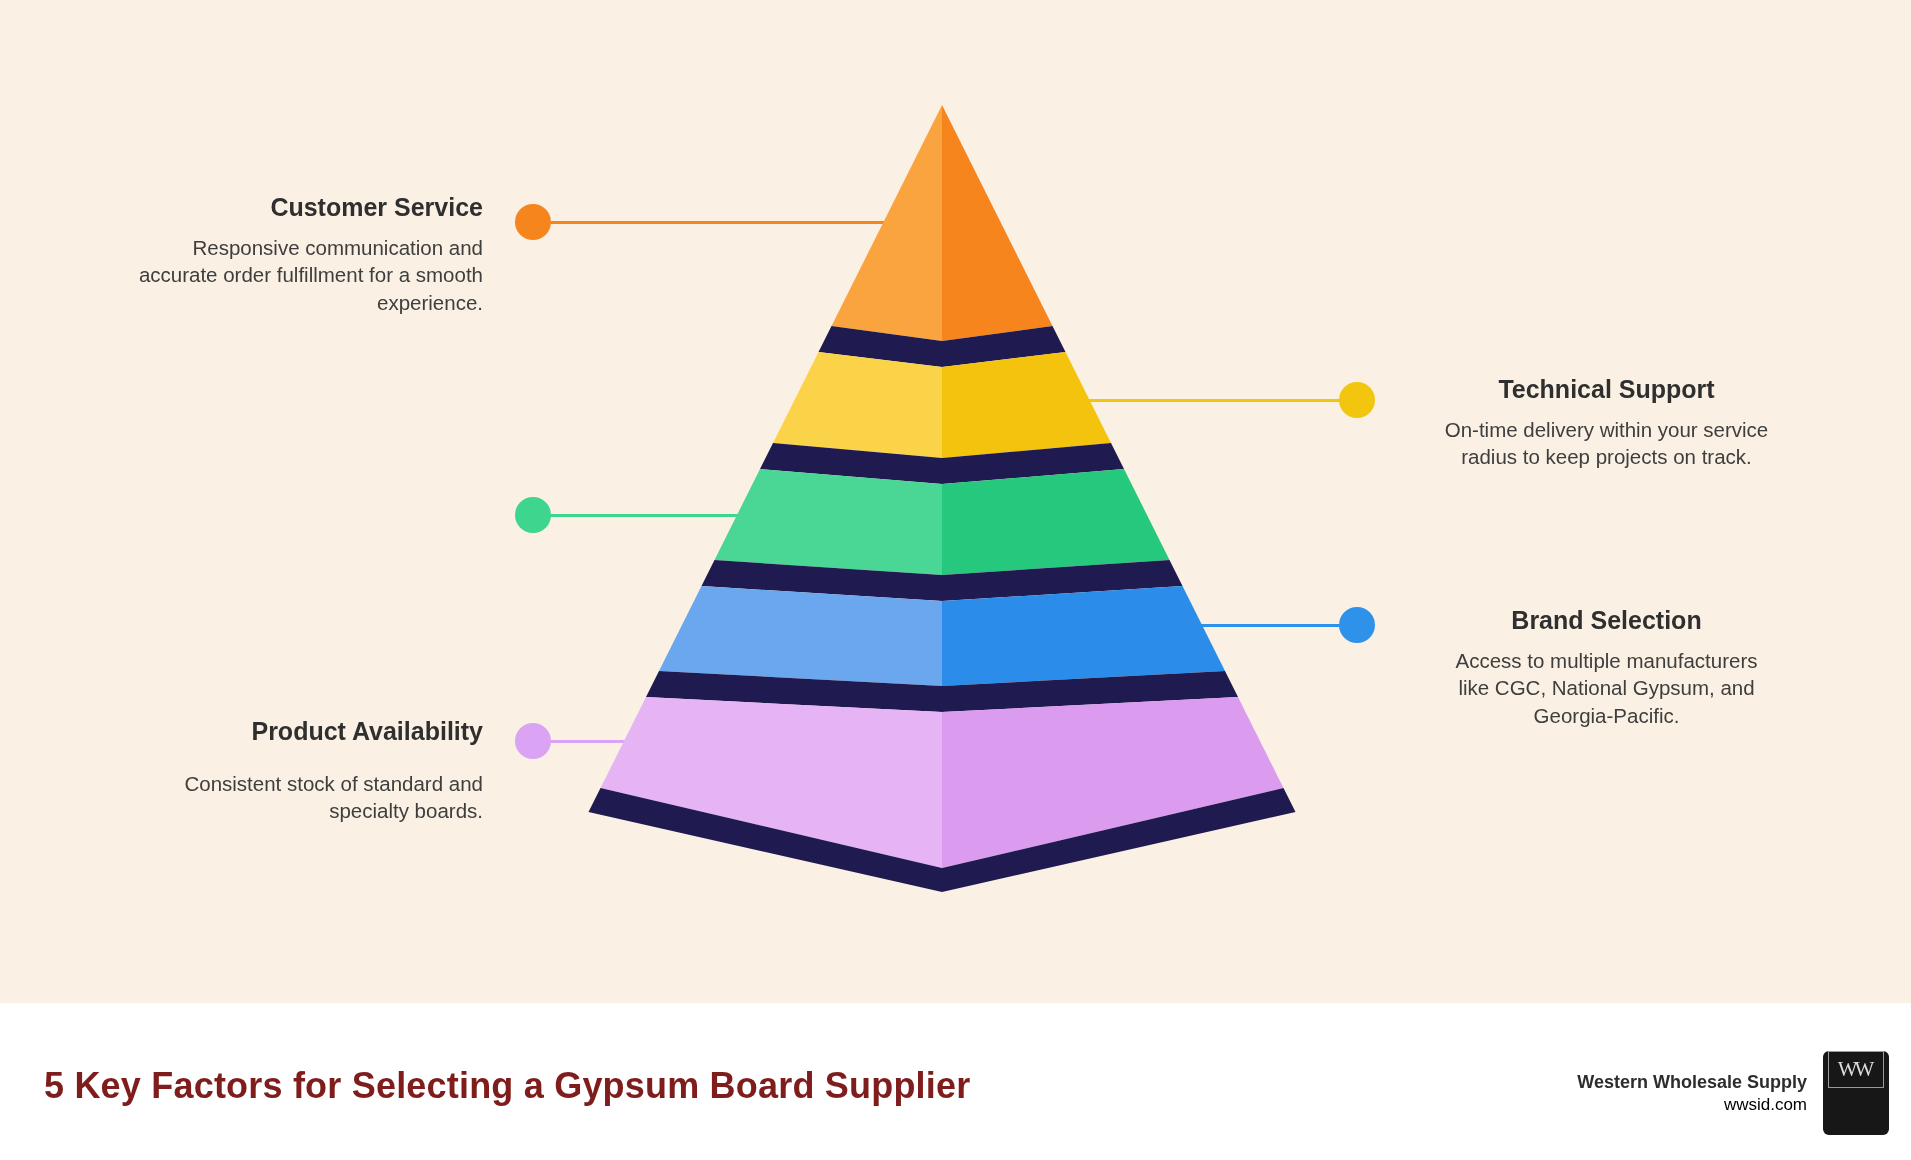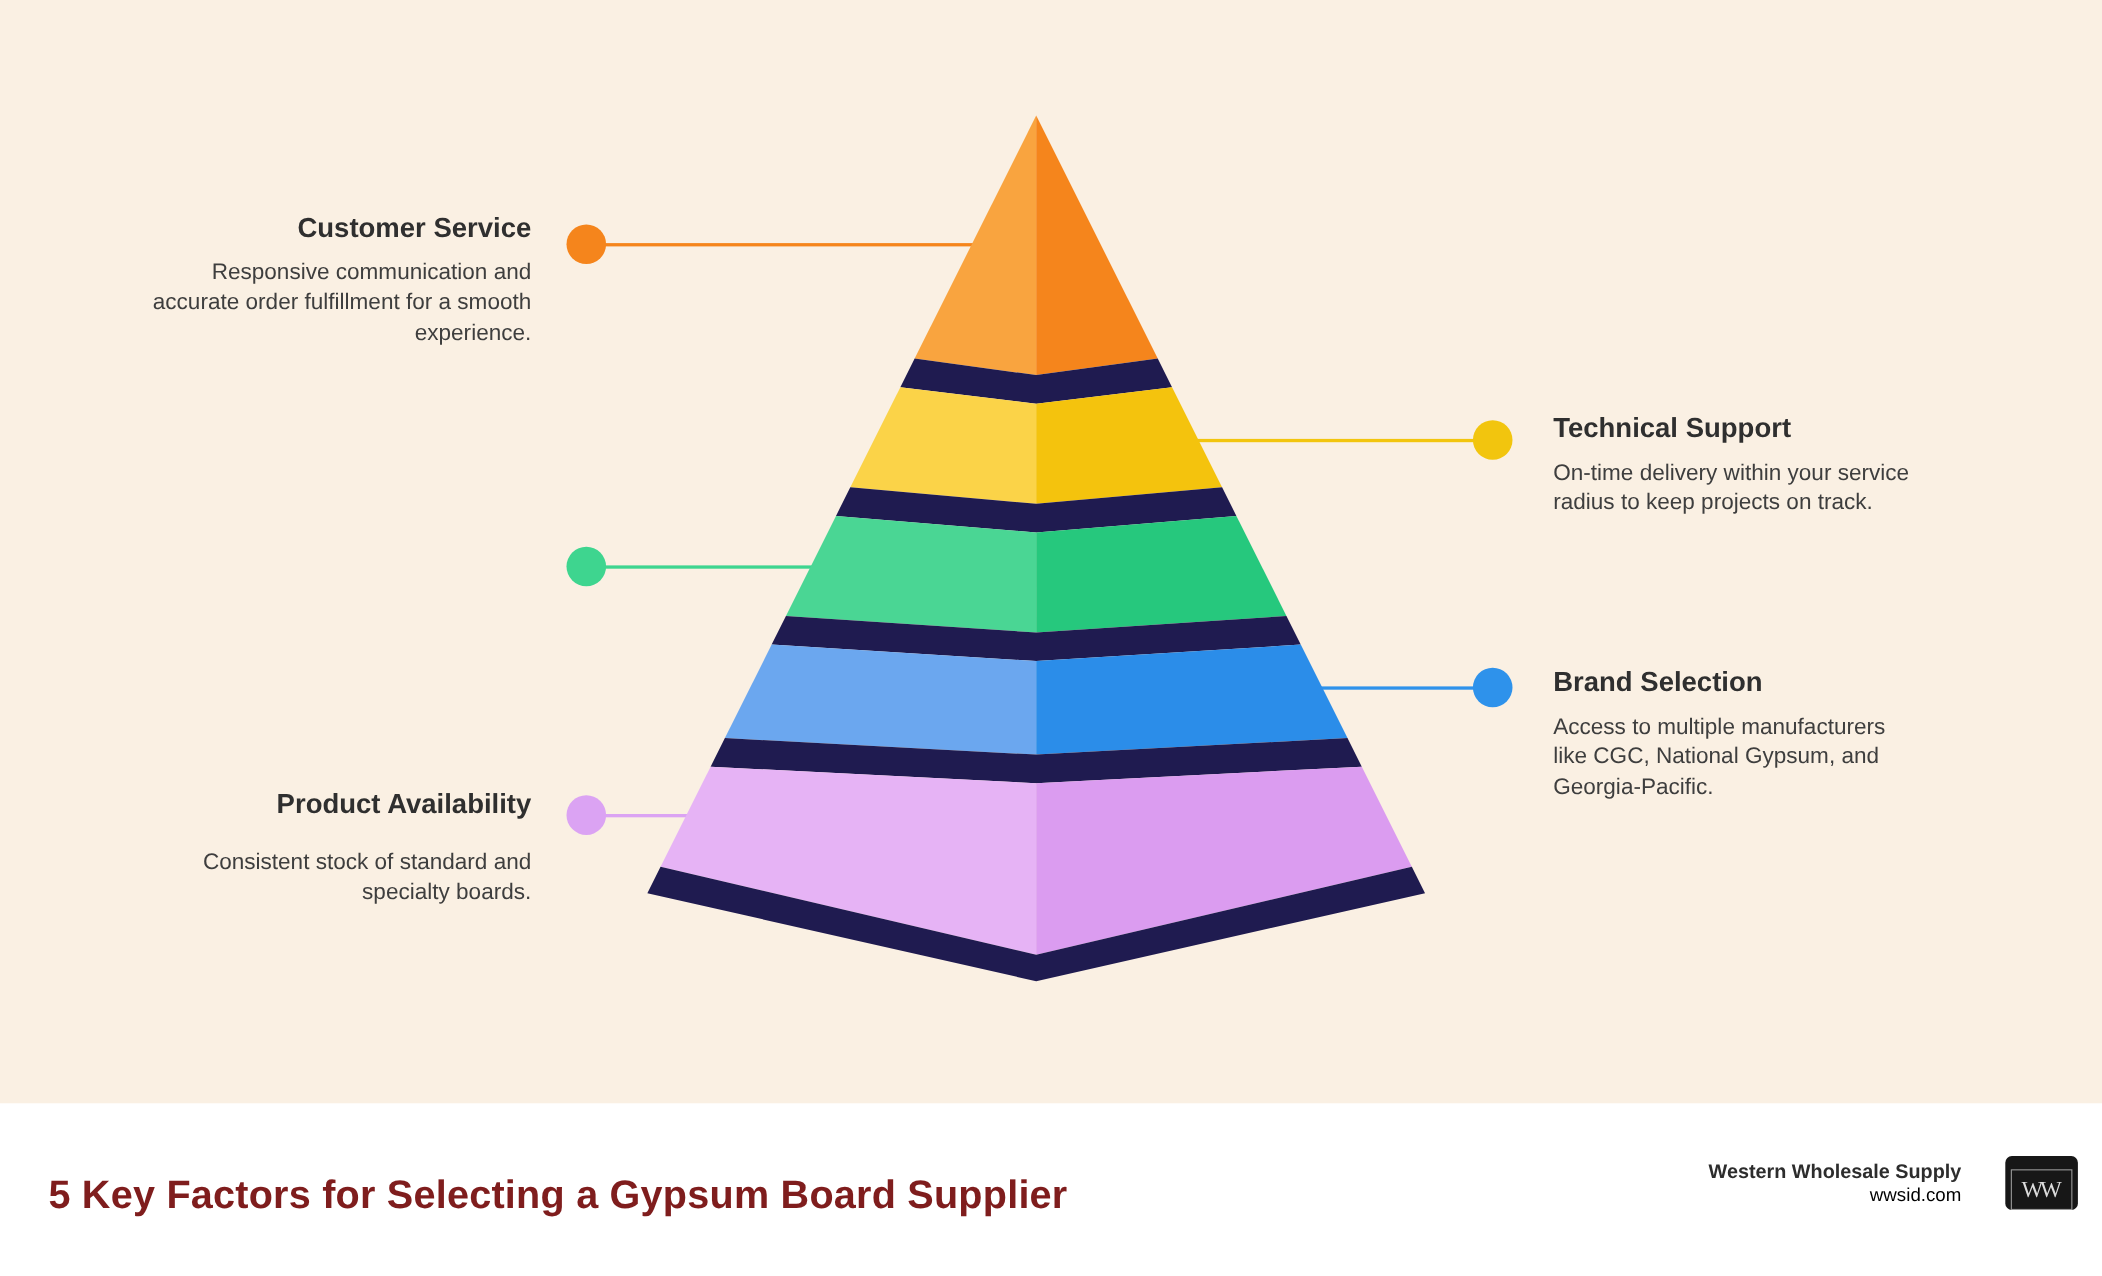--- a/index.html
+++ b/index.html
@@ -12,40 +12,40 @@
   }
   .stage { position: absolute; inset: 0; }
 
   .pyramid-svg { position: absolute; left: 562px; top: 90px; z-index: 2; }
 
   .connector { position: absolute; height: 3px; z-index: 1; }
   .dot { position: absolute; width: 36px; height: 36px; border-radius: 50%; z-index: 3; }
 
   .co-text { position: absolute; z-index: 3; }
   .co-left { text-align: right; width: 360px; }
-  .co-right { text-align: left; width: 335px; }
+  .co-right { text-align: center; width: 335px; margin-left: 27px; }
   .co-title { font-size: 25px; line-height: 30px; font-weight: 700; color: #2F2F2F; }
   .co-desc { font-size: 20.5px; line-height: 1.33; color: #3E3E3E; margin-top: 12px; font-weight: 400; }
   .co-desc.gap-lg { margin-top: 24px; }
 
   .footer {
     position: absolute; left: 0; bottom: 0; width: 1911px; height: 157px;
     background: #FFFFFF; z-index: 4;
   }
   .footer-title {
     position: absolute; left: 44px; top: 62px;
     font-size: 36px; font-weight: 700; color: #7f1d1d; letter-spacing: 0.2px;
   }
   .brand { position: absolute; right: 22px; top: 48px; display: flex; align-items: center; gap: 16px; }
   .brand-text { text-align: right; }
   .brand-name { font-size: 18px; font-weight: 700; color: #2D2D2D; line-height: 1.3; }
   .brand-url { font-size: 17px; color: #000000; margin-top: 0; }
   .logo {
-    width: 66px; height: 49px; background: #171717; border-radius: 6px;
-    display: flex; align-items: flex-end; justify-content: center; margin-left: 24px;
+    width: 66px; height: 84px; background: #171717; border-radius: 6px;
+    display: flex; align-items: flex-start; justify-content: center;
   }
   .logo-frame { border: 1px solid #9A9A9A; padding: 5px 9px; }
   .logo-ww {
     font-family: "Liberation Serif", "DejaVu Serif", serif;
     font-size: 21px; color: #DCDCDC; letter-spacing: -3px; display: inline-block; padding-right: 3px;
   }
 </style>
 </head>
 <body style="background: rgb(250, 240, 227);">
 

